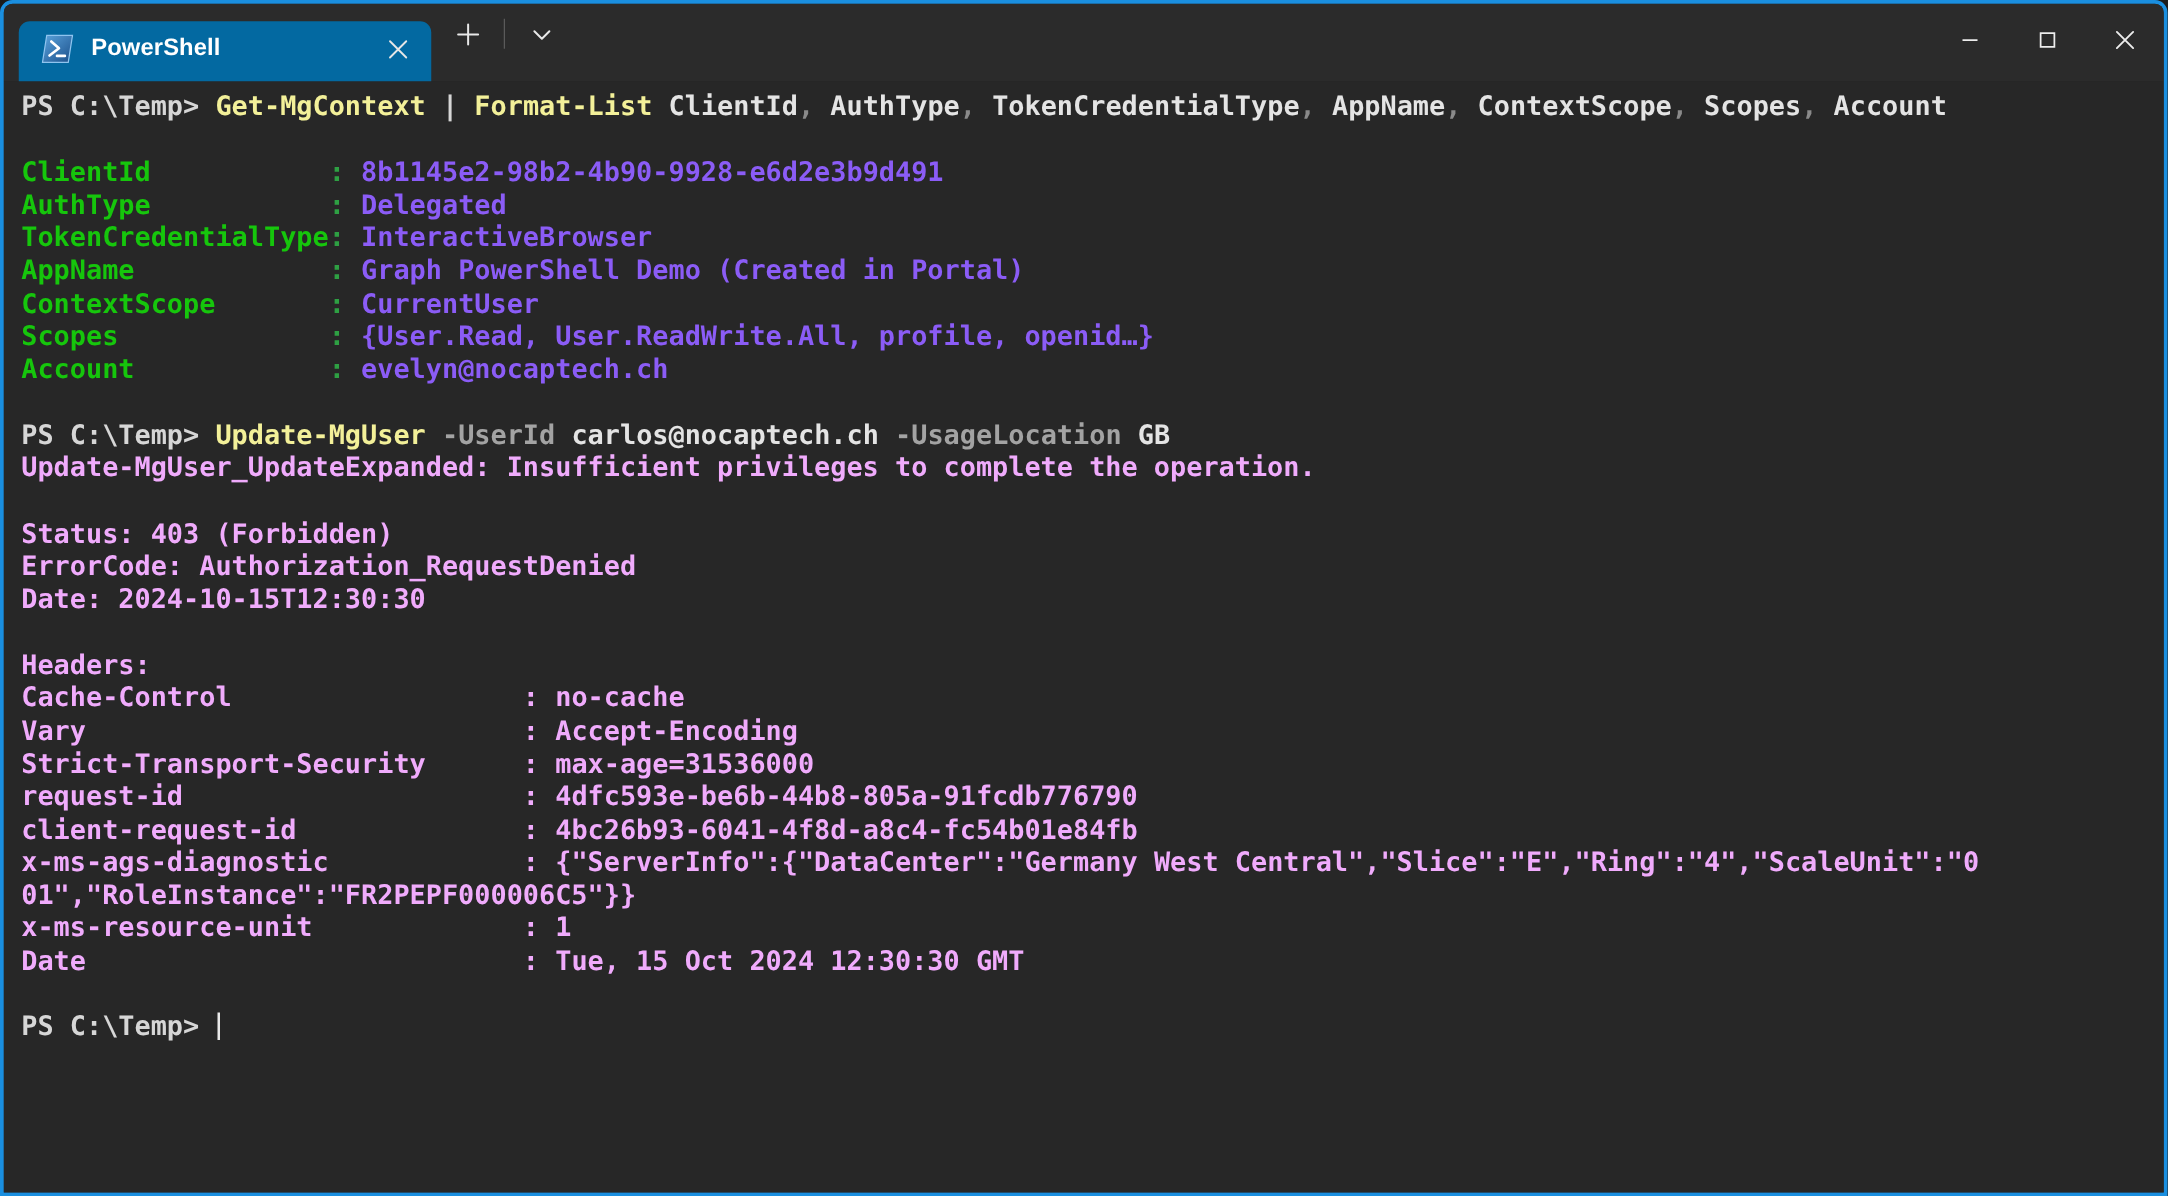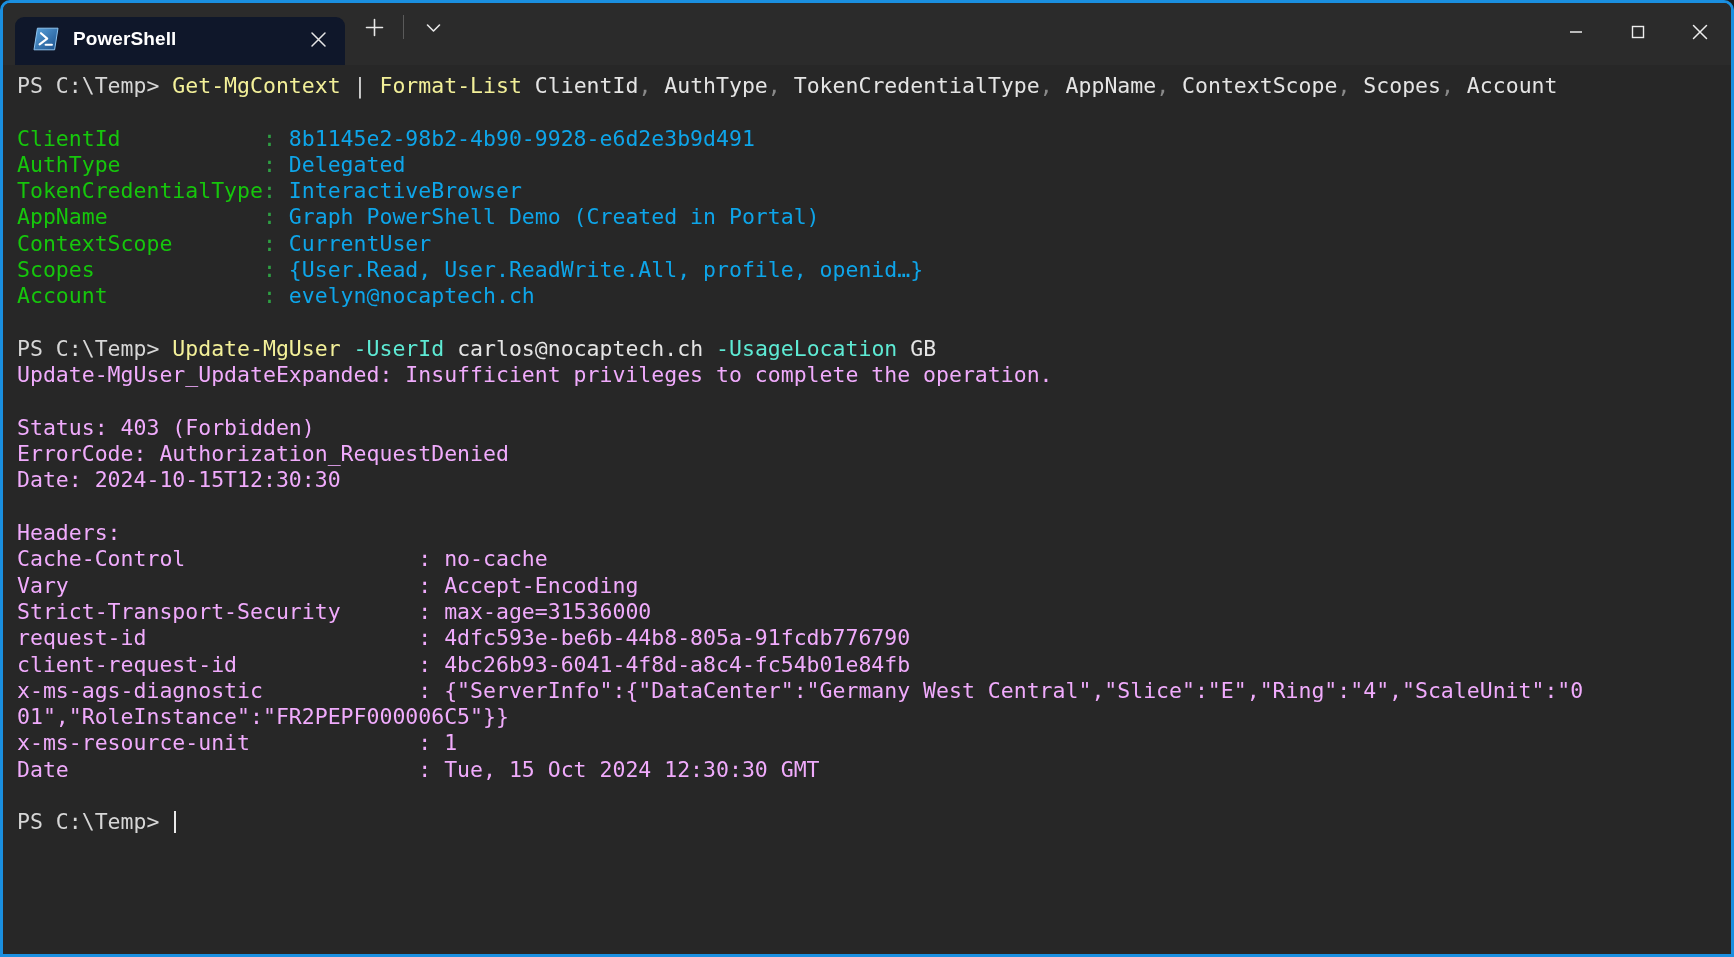--- a/index.html
+++ b/index.html
@@ -47,21 +47,21 @@
     height: 62px;
     padding-left: 12px;
     gap: 0px;
   }
   .tab {
     display: flex;
     align-items: center;
     height: 48px;
     min-width: 330px;
     padding: 0 10px 4px 18px;
-    background: #0f172a;
+    background: #0369a1;
     border-top-left-radius: 9px;
     border-top-right-radius: 9px;
     box-sizing: border-box;
     position: relative;
   }
   .tab-icon {
     width: 26px;
     height: 26px;
     flex: 0 0 26px;
     margin-right: 14px;
@@ -139,33 +139,34 @@
     box-sizing: border-box;
     overflow: hidden;
   }
   .term-text {
     font-family: "DejaVu Sans Mono", "Liberation Mono", monospace;
     font-size: 21.5px;
     line-height: 26.3px;
     white-space: pre;
     color: #cccccc;
     letter-spacing: 0px;
+    font-weight: bold;
   }
   .line { white-space: pre; min-height: 26.3px; }
 
   
   .c-prompt  { color: #d6d6d6; }
   .c-cmdlet  { color: #f3f099; }
-  .c-param   { color: #5eead4; }
+  .c-param   { color: #a3a3a3; }
   .c-arg     { color: #e4e4e4; }
   .c-pipe    { color: #d6d6d6; }
   .c-comma   { color: #8a8a8a; }
   .c-prop    { color: #16c60c; }
   .c-colon   { color: #2ea043; }
-  .c-val     { color: #0ea5e9; }
+  .c-val     { color: #8b5cf6; }
   .c-err     { color: #f0abfc; }
 
   .cursor {
     display: inline-block;
     width: 2px;
     height: 22px;
     background: #e9e9e9;
     vertical-align: -4px;
     margin-left: 2px;
   }

